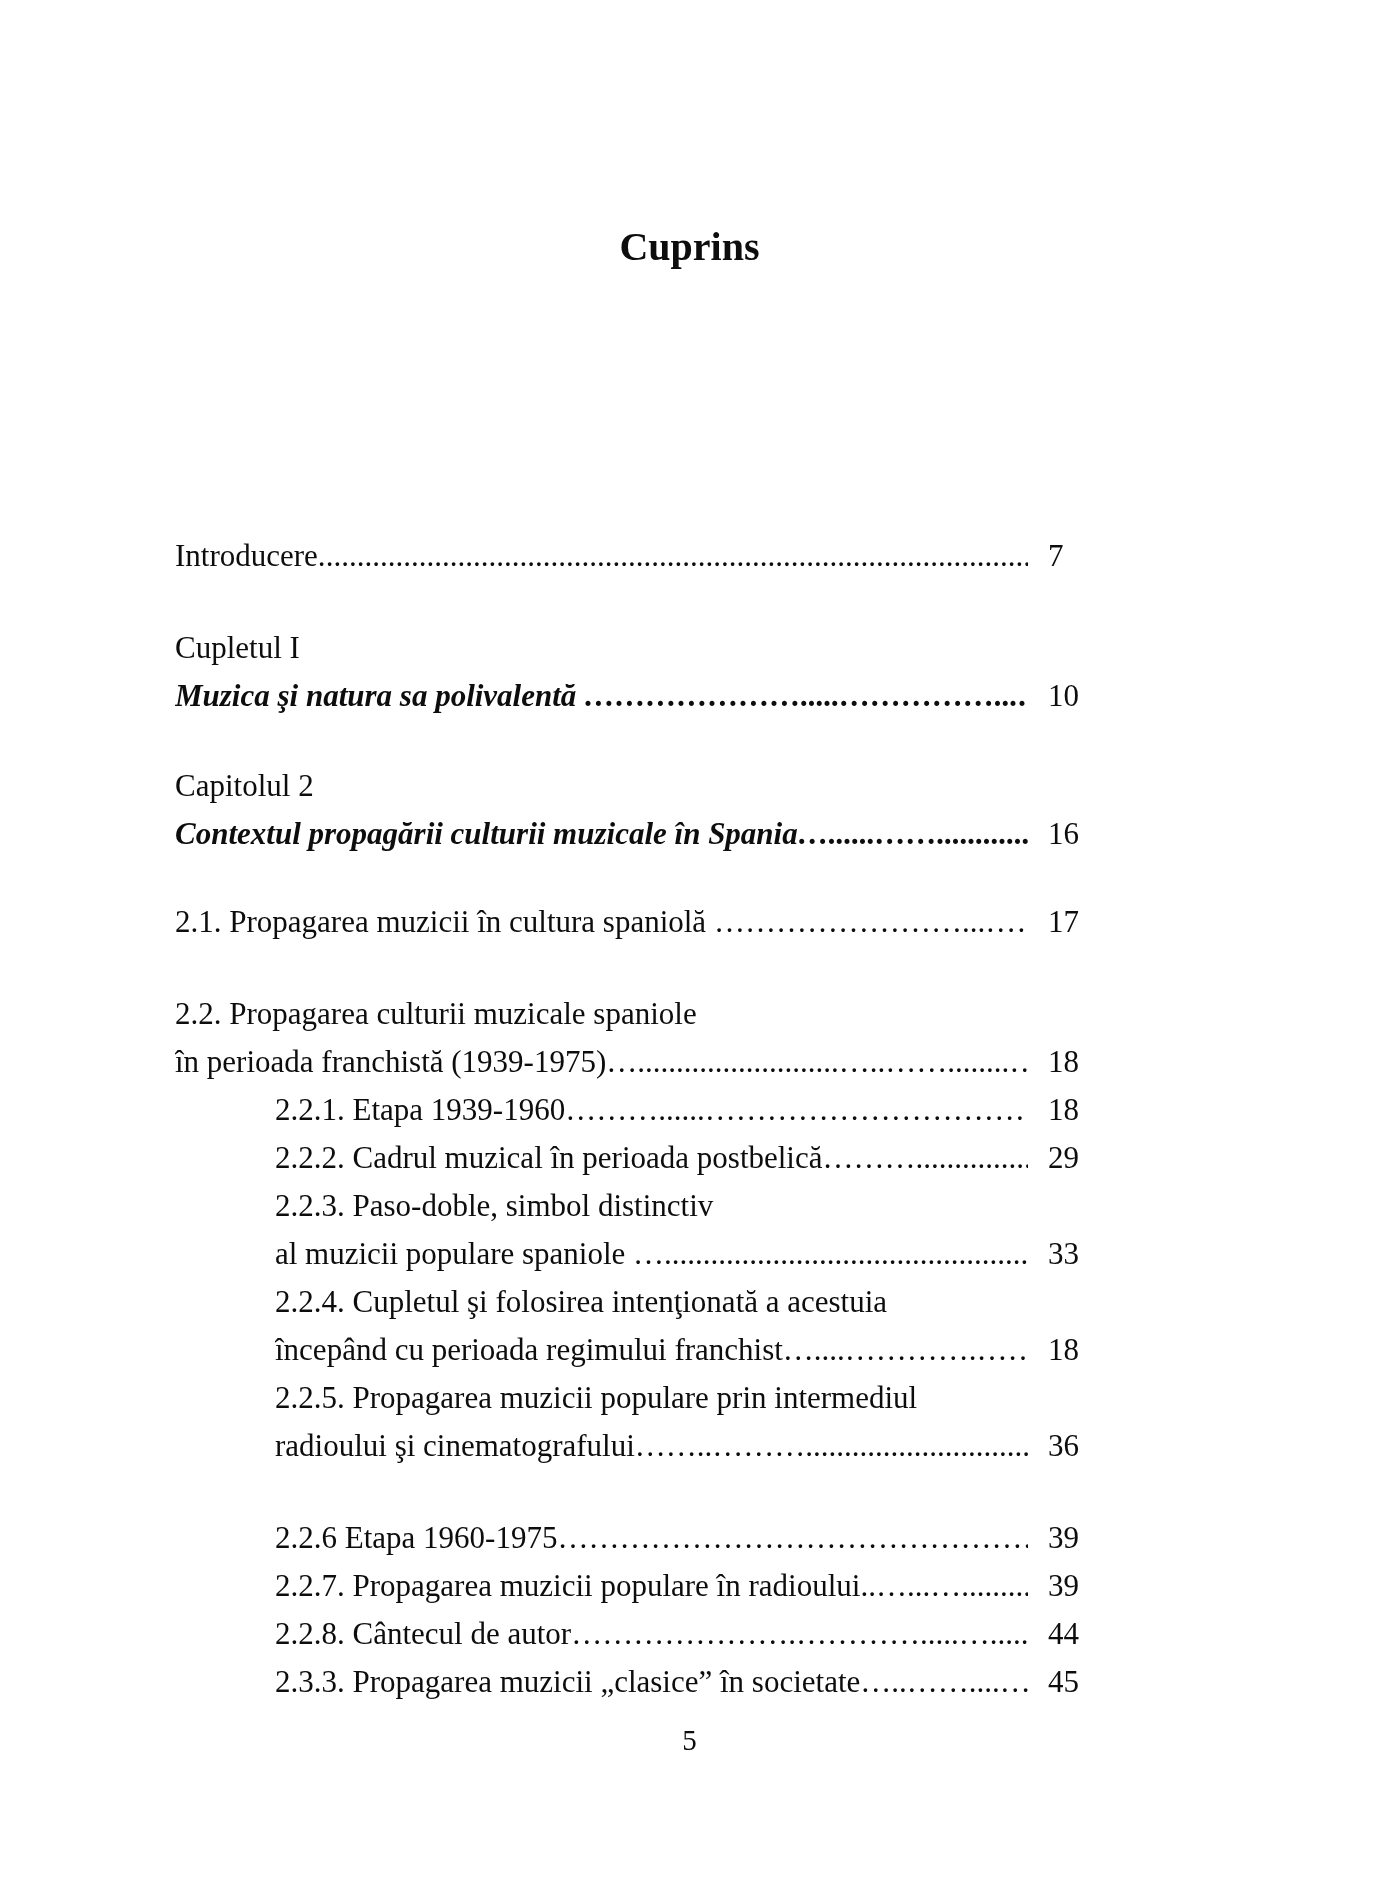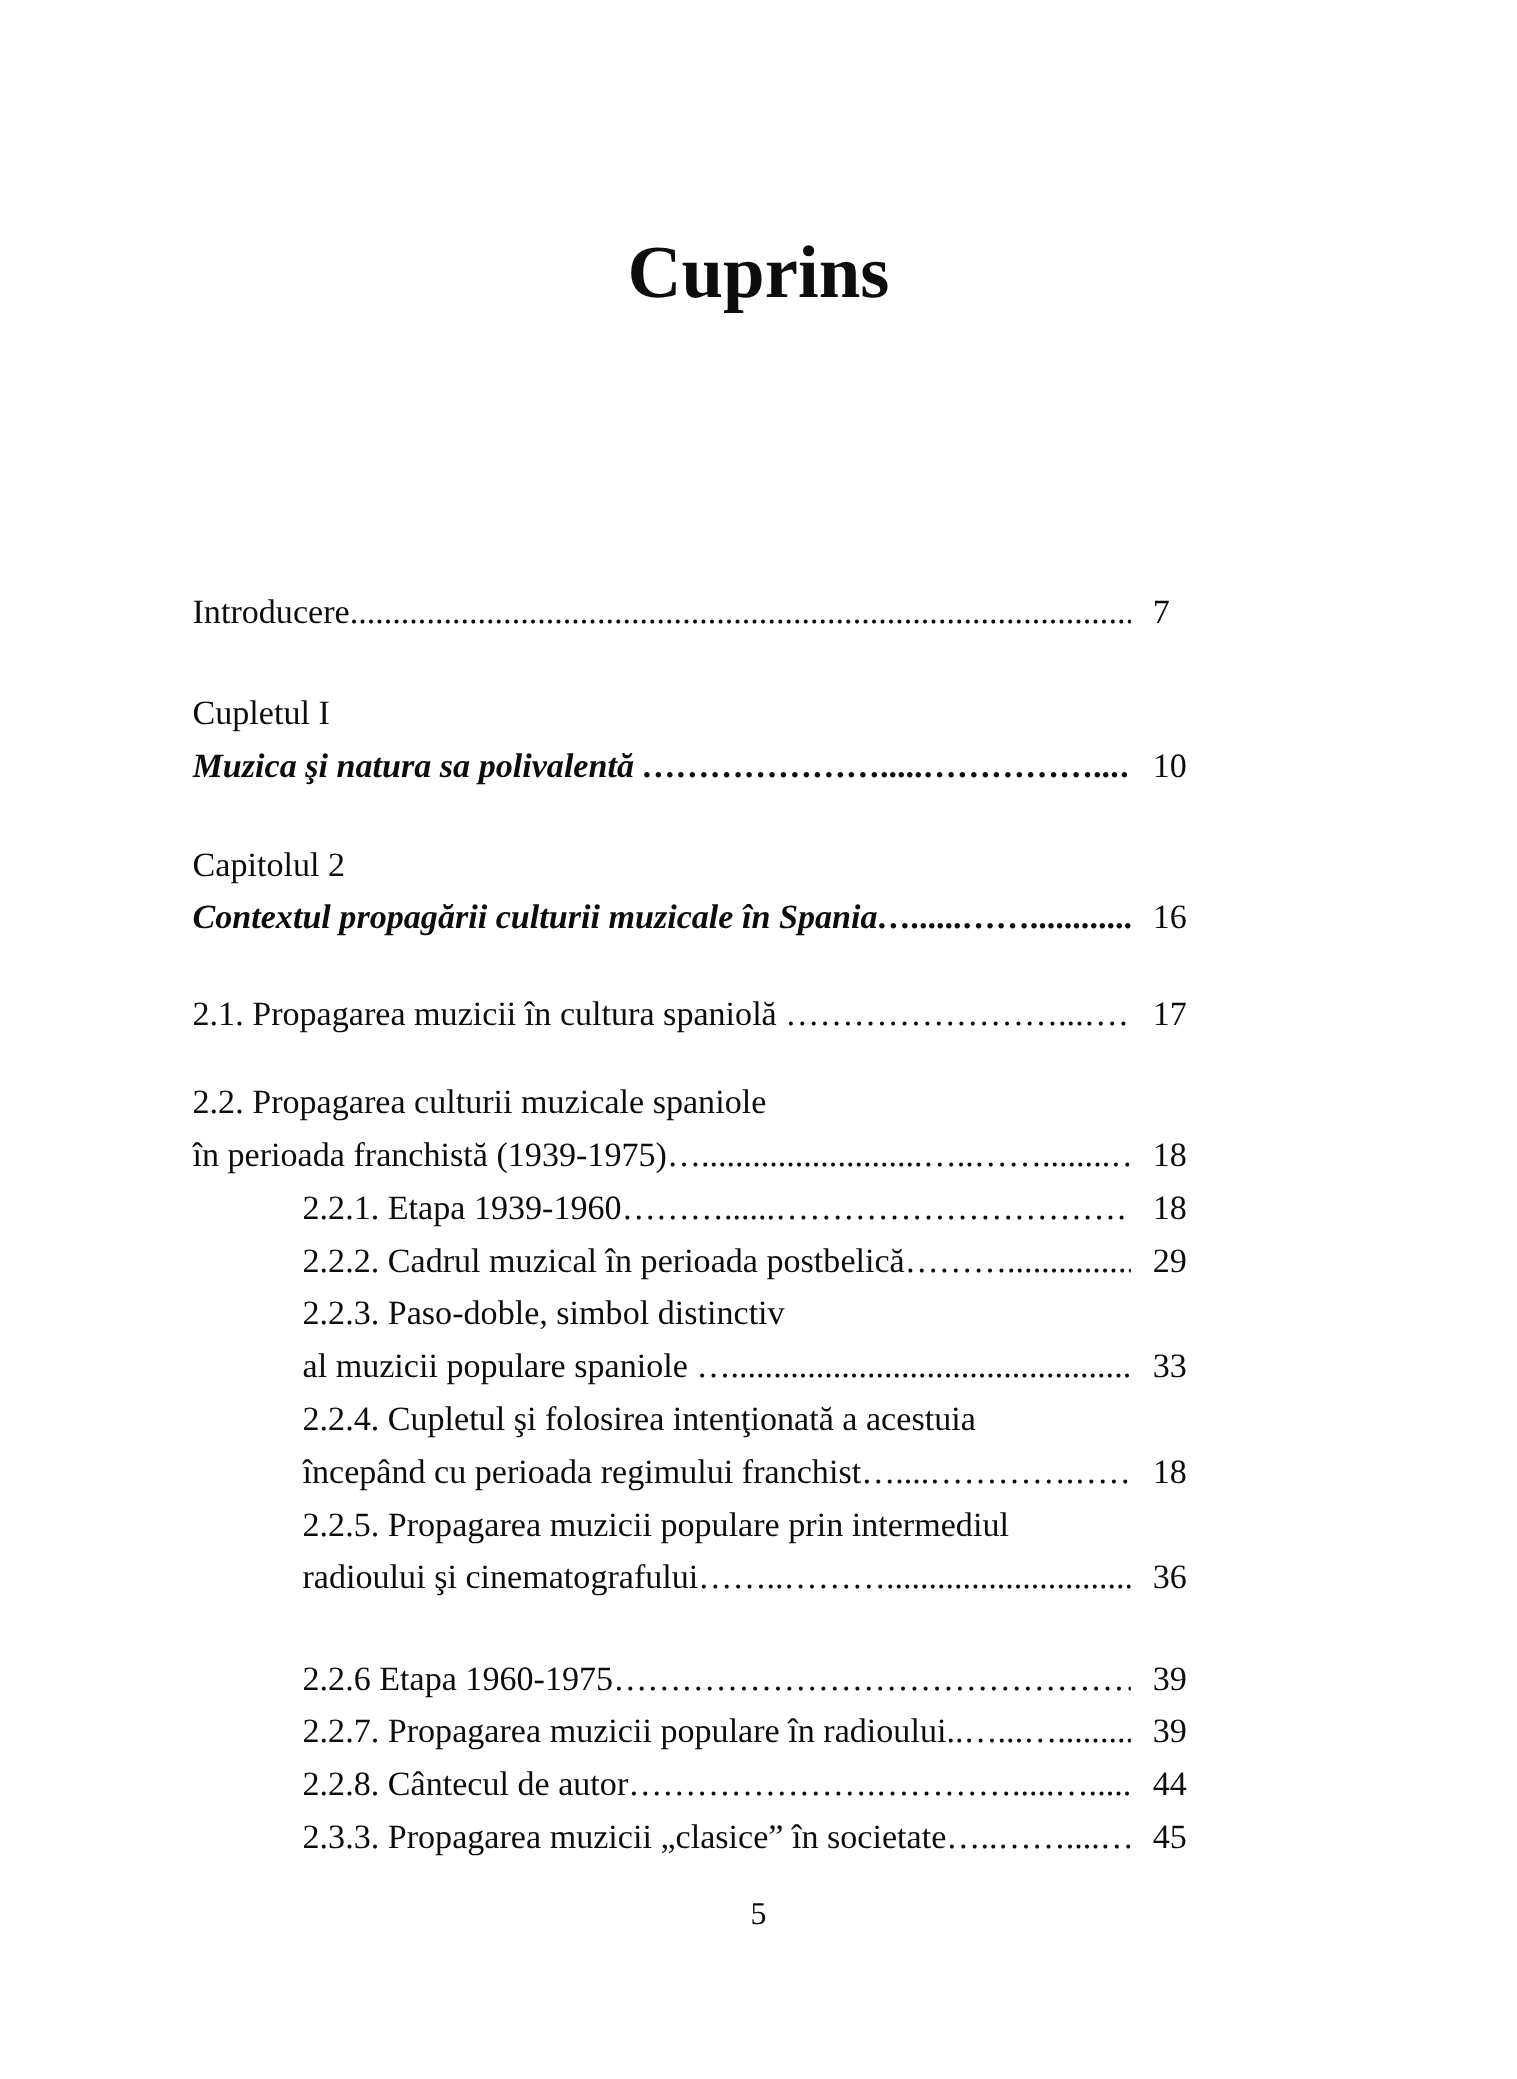--- a/index.html
+++ b/index.html
@@ -13,21 +13,21 @@
   body {
     position: relative;
     font-family: "Liberation Serif", "DejaVu Serif", serif;
     color: #0d0d0d;
   }
   .title {
     padding-top: 214px;
     height: 66px;
     line-height: 66px;
     text-align: center;
-    font-size: 68px;
+    font-size: 40px;
     font-weight: bold;
   }
   .toc {
     margin: 252px 0 0 175px;
     width: 915px; 
     font-size: 31px;
   }
   .row {
     display: flex;
     align-items: baseline;
@@ -45,21 +45,21 @@
     width: 42px;
     padding-left: 20px;
     text-align: left;
   }
   .b  { font-weight: normal; }
   .bi { font-weight: bold; font-style: italic; }
   .ind { padding-left: 100px; }
   .g1 { margin-top: 44px; }
   .g2 { margin-top: 42px; }
   .g3 { margin-top: 40px; }
-  .g4 { margin-top: 32px; }
+  .g4 { margin-top: 44px; }
   .footer {
     position: absolute;
     top: 1722px;
     left: 0;
     width: 1379px;
     text-align: center;
     font-size: 29px;
     line-height: 36px;
   }
 </style>

